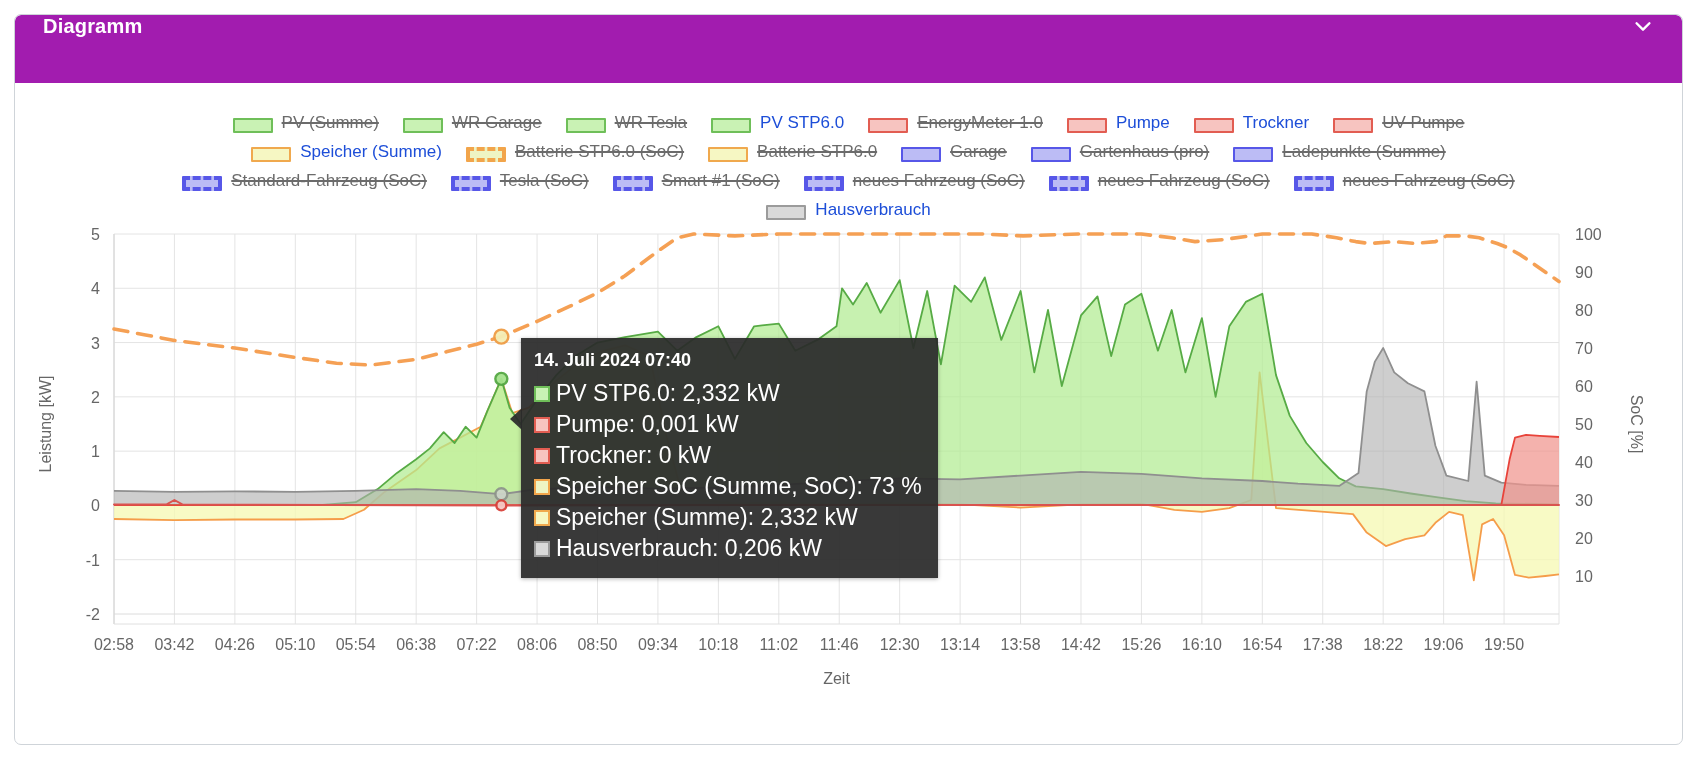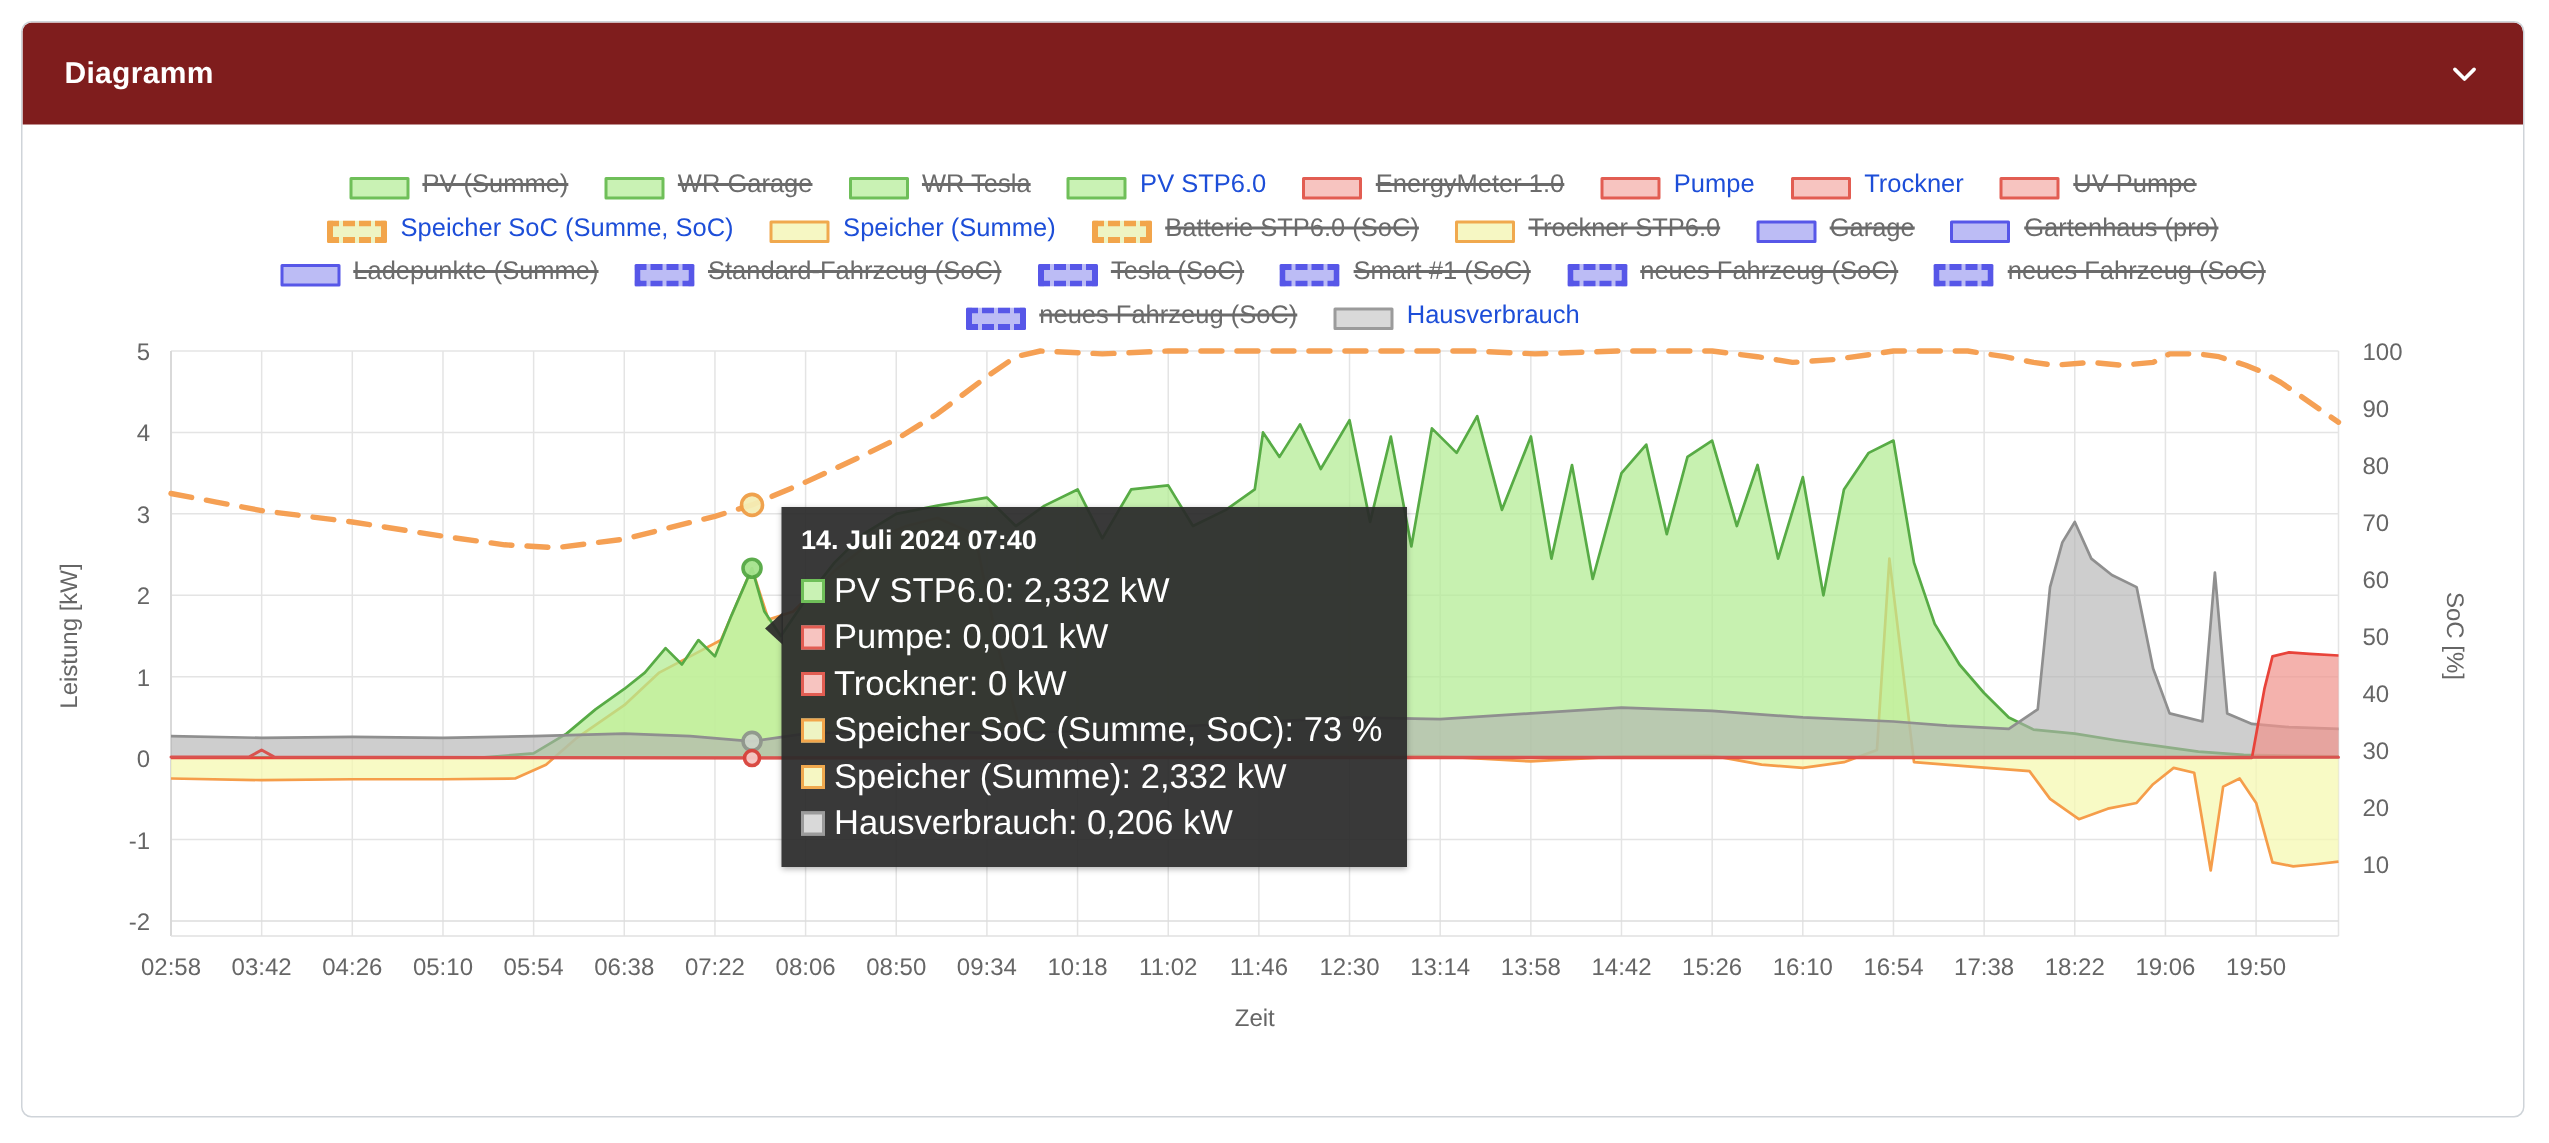--- a/index.html
+++ b/index.html
@@ -1,18 +1,18 @@
 <!DOCTYPE html>
 <html><head>
 <meta charset="utf-8">
 <style>
   html,body{margin:0;padding:0;background:#fff;font-family:"Liberation Sans",sans-serif;}
   .page{width:1699px;height:762px;position:relative;background:#fff;}
   .card{position:absolute;left:14px;top:14px;width:1669px;height:731px;border:1px solid #cfd4d9;border-radius:7px;background:#fff;box-sizing:border-box;overflow:hidden;}
-  .card-header{height:68px;background:#7f1d1d;color:#fff;display:flex;align-items:center;justify-content:space-between;padding:0 28px;border-radius:6px 6px 0 0;cursor:pointer;}
+  .card-header{height:68px;background:#a21caf;color:#fff;display:flex;align-items:flex-start;justify-content:space-between;padding:0 28px;border-radius:6px 6px 0 0;cursor:pointer;}
   .card-header h1{font-size:20px;margin:0;font-weight:bold;letter-spacing:.2px;}
   .chev{width:22px;height:22px;}
   .card-body{padding:30px 14px 10px 14px;}
   
   .legend{max-width:1390px;margin:0 auto 6px auto;display:flex;flex-wrap:wrap;justify-content:center;row-gap:9px;}
   .legend-item{display:flex;align-items:flex-end;margin:0 12px;cursor:pointer;}
   .swatch{width:40px;height:15px;margin-right:9px;box-sizing:border-box;border:2px solid;border-radius:1px;}
   .swatch.dashed{border-style:dashed;border-width:4px;}
   .legend-label{font-size:17px;color:#1d4ed8;white-space:nowrap;}
   .legend-item.disabled .legend-label{text-decoration:line-through;text-decoration-thickness:2px;color:#6b6b6b;}
@@ -67,34 +67,30 @@
           </div>
           <div class="legend-item">
             <span class="swatch" style="background: rgb(247, 196, 192); border-color: rgb(226, 93, 82);"></span>
             <span class="legend-label">Trockner</span>
           </div>
           <div class="legend-item disabled">
             <span class="swatch" style="background: rgb(247, 196, 192); border-color: rgb(226, 93, 82);"></span>
             <span class="legend-label">UV Pumpe</span>
           </div>
           <div class="legend-item">
-            <span class="swatch dashed" style="background: rgb(238, 244, 195); border-color: rgb(242, 165, 75);"></span>
-            <span class="legend-label">Speicher SoC (Summe, SoC)</span>
-          </div>
-          <div class="legend-item">
             <span class="swatch" style="background: rgb(246, 247, 195); border-color: rgb(240, 169, 78);"></span>
             <span class="legend-label">Speicher (Summe)</span>
           </div>
           <div class="legend-item disabled">
             <span class="swatch dashed" style="background: rgb(238, 244, 195); border-color: rgb(242, 165, 75);"></span>
             <span class="legend-label">Batterie STP6.0 (SoC)</span>
           </div>
           <div class="legend-item disabled">
             <span class="swatch" style="background: rgb(246, 247, 195); border-color: rgb(240, 169, 78);"></span>
-            <span class="legend-label">Trockner STP6.0</span>
+            <span class="legend-label">Batterie STP6.0</span>
           </div>
           <div class="legend-item disabled">
             <span class="swatch" style="background: rgb(188, 188, 245); border-color: rgb(87, 87, 232);"></span>
             <span class="legend-label">Garage</span>
           </div>
           <div class="legend-item disabled">
             <span class="swatch" style="background: rgb(188, 188, 245); border-color: rgb(87, 87, 232);"></span>
             <span class="legend-label">Gartenhaus (pro)</span>
           </div>
           <div class="legend-item disabled">

